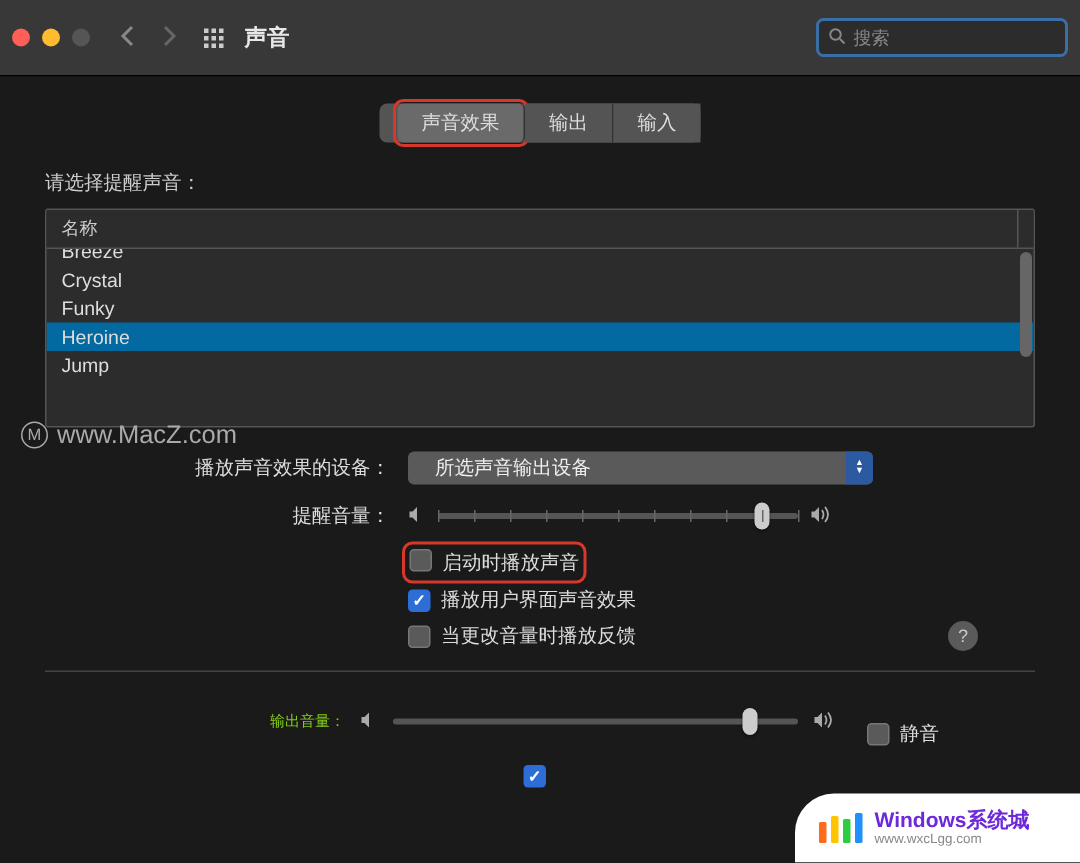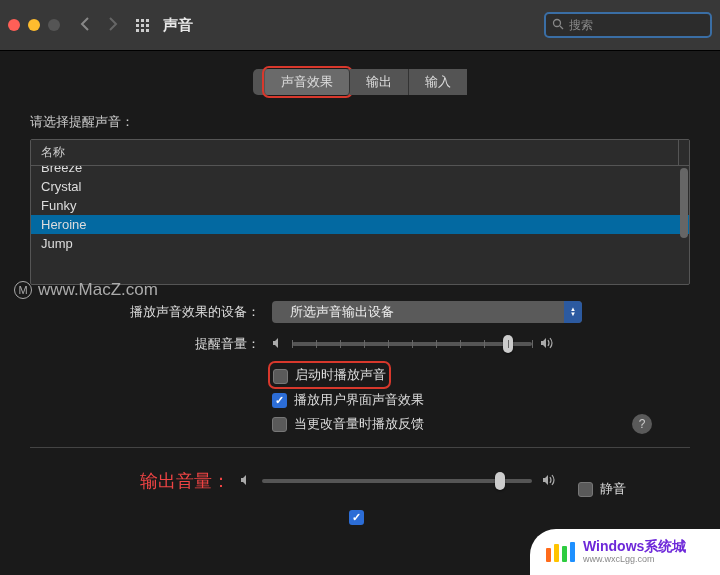--- a/index.html
+++ b/index.html
@@ -56,28 +56,28 @@
     .tick { position: absolute; width: 1px; height: 8px; background: #666; top: -2px; }
     .slider-thumb { position: absolute; width: 10px; height: 18px; background: #ccc; border-radius: 5px; top: -7px; box-shadow: 0 1px 2px rgba(0,0,0,0.5); }
     
     .checkbox-row { display: flex; align-items: center; margin-bottom: 6px; }
     .cb-left { width: 242px; }
     .cb { width: 15px; height: 15px; border-radius: 3px; margin-right: 7px; flex-shrink: 0; }
     .cb.unchecked { background: #5a5a5a; border: 1px solid #777; }
     .cb.checked { background: #2c6dd6; display: flex; align-items: center; justify-content: center; color: #fff; font-size: 11px; font-weight: bold; }
     .cb-label { font-size: 13px; color: #ddd; }
     .cb-group { position: relative; }
-    .red-box { outline: 2px solid #d8382c; outline-offset: 2px; border-radius: 3px; padding: 1px 1px; display: inline-flex; align-items: flex-end; }
+    .red-box { outline: 2px solid #d8382c; outline-offset: 2px; border-radius: 3px; padding: 1px 1px; display: inline-flex; align-items: flex-start; }
     
     .help-btn { width: 20px; height: 20px; border-radius: 50%; background: #5a5a5a; color: #ccc; display: flex; align-items: center; justify-content: center; font-size: 12px; position: absolute; right: 38px; }
     
     .divider { height: 1px; background: #444; margin: 14px 0 16px; }
     
     .output-row { display: flex; align-items: center; gap: 10px; }
-    .output-label { width: 200px; text-align: right; font-size: 18px; color: #ef4444; }
+    .output-label { width: 200px; text-align: right; font-size: 10px; color: #84cc16; }
     .mute-cb { display: flex; align-items: center; margin-left: 10px; margin-top: 16px; }
     
     .menubar-row { display: flex; align-items: center; justify-content: center; margin-top: 12px; gap: 7px; }
     
     .watermark { position: absolute; left: 14px; top: 280px; color: #aaa; font-family: Georgia, serif; font-size: 17px; display: flex; align-items: center; gap: 6px; pointer-events: none; }
     .wm-ring { width: 18px; height: 18px; border: 1.5px solid #aaa; border-radius: 50%; display: flex; align-items: center; justify-content: center; font-size: 11px; font-family: sans-serif; }
     
     .badge { position: absolute; right: 0; bottom: 0; width: 190px; height: 46px; background: #fff; border-radius: 26px 0 0 0; display: flex; align-items: center; padding: 0 10px 0 16px; gap: 8px; pointer-events: none; }
     .badge-bars { display: flex; gap: 3px; align-items: flex-end; }
     .badge-bars span { width: 5px; border-radius: 1px; }

